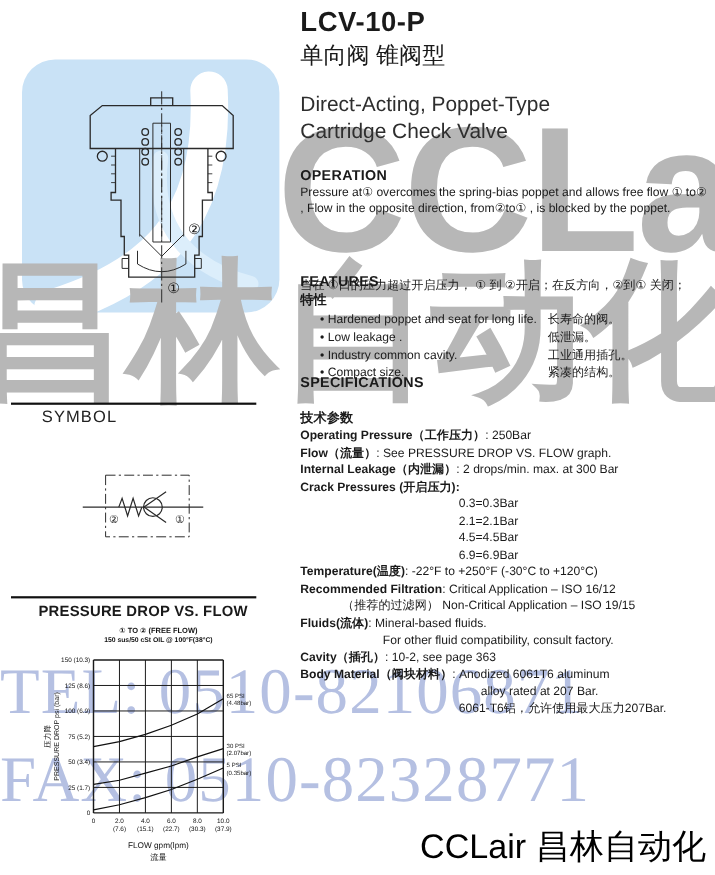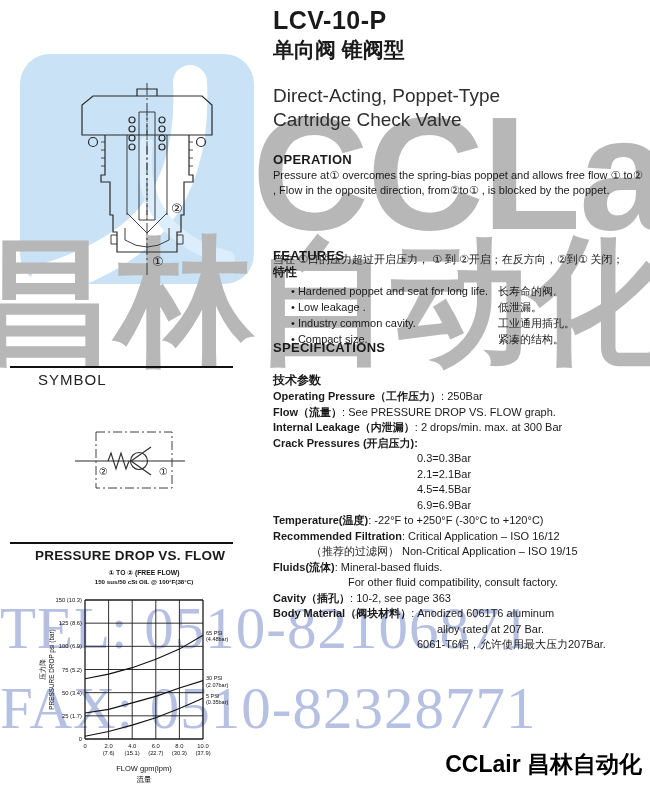--- a/index.html
+++ b/index.html
@@ -24,21 +24,21 @@
   }
   .wm-blue{
     z-index:0;font-family:"Liberation Serif","DejaVu Serif",serif;
     font-size:59px;color:#a9b6dd;opacity:.85;white-space:nowrap;letter-spacing:1px;
   }
   #wm-tel{left:0px;top:594px;}
   #wm-fax{left:0px;top:674px;}
   
   .content{z-index:2;}
   #page-title{left:273px;top:6px;font-size:25px;font-weight:bold;letter-spacing:.5px;}
-  #page-title-cn{left:273px;top:36px;font-size:21px;font-weight:700;}
+  #page-title-cn{left:273px;top:36px;font-size:21px;font-weight:400;}
   #subtitle{left:273px;top:84px;font-size:19px;line-height:24px;color:#2e2e2e;}
   .sec-h{font-size:13px;font-weight:bold;letter-spacing:.3px;}
   .sec-h-cn{font-size:12px;font-weight:bold;}
   #operation-h{left:273px;top:152px;}
   #operation-en{left:273px;top:168px;width:372px;font-size:11px;line-height:15px;}
   #operation-cn{left:273px;top:216px;width:372px;font-size:11px;margin-top:36px;}
   #features-h{left:273px;top:248px;text-align:center;}
   #features-h-cn{left:273px;top:264px;}
   #features-list{left:273px;top:283px;width:372px;}
   .feat-row{display:flex;font-size:11px;line-height:16px;margin-left:18px;}
@@ -51,21 +51,21 @@
   #valve-drawing{left:55px;top:80px;}
   .rule{left:10px;width:223px;height:0;border-top:2px solid #111;}
   #rule1{top:366px;}
   #rule2{top:542px;}
   #symbol-h{left:38px;top:371px;font-size:15px;letter-spacing:1px;color:#222;}
   #symbol-svg{left:75px;top:424px;}
   #chart-h{left:35px;top:548px;font-size:13.5px;font-weight:bold;letter-spacing:.2px;}
   #chart-wrap{left:35px;top:561px;}
   #flow-chart text{font-family:"Liberation Sans","DejaVu Sans",sans-serif;fill:#111;}
   
-  #footer-brand{right:8px;top:749px;font-size:23px;font-weight:bold;color:#000;}
+  #footer-brand{right:8px;top:749px;font-size:31px;font-weight:normal;color:#000;}
 </style>
 </head>
 <body>
 
 <svg id="wm-logo" class="abs" width="238" height="236" viewBox="0 0 238 236">
   <rect x="2" y="2" width="234" height="230" rx="30" fill="#c9e2f6"></rect>
   <path d="M 30,228 C 120,200 178,150 172,30" fill="none" stroke="#ffffff" stroke-width="34" stroke-linecap="round"></path>
   <path d="M 210,206 C 150,190 120,150 128,92" fill="none" stroke="#dceefb" stroke-width="14" stroke-linecap="round"></path>
 </svg>
 <div id="wm-cclair" class="abs">CCLair</div>

